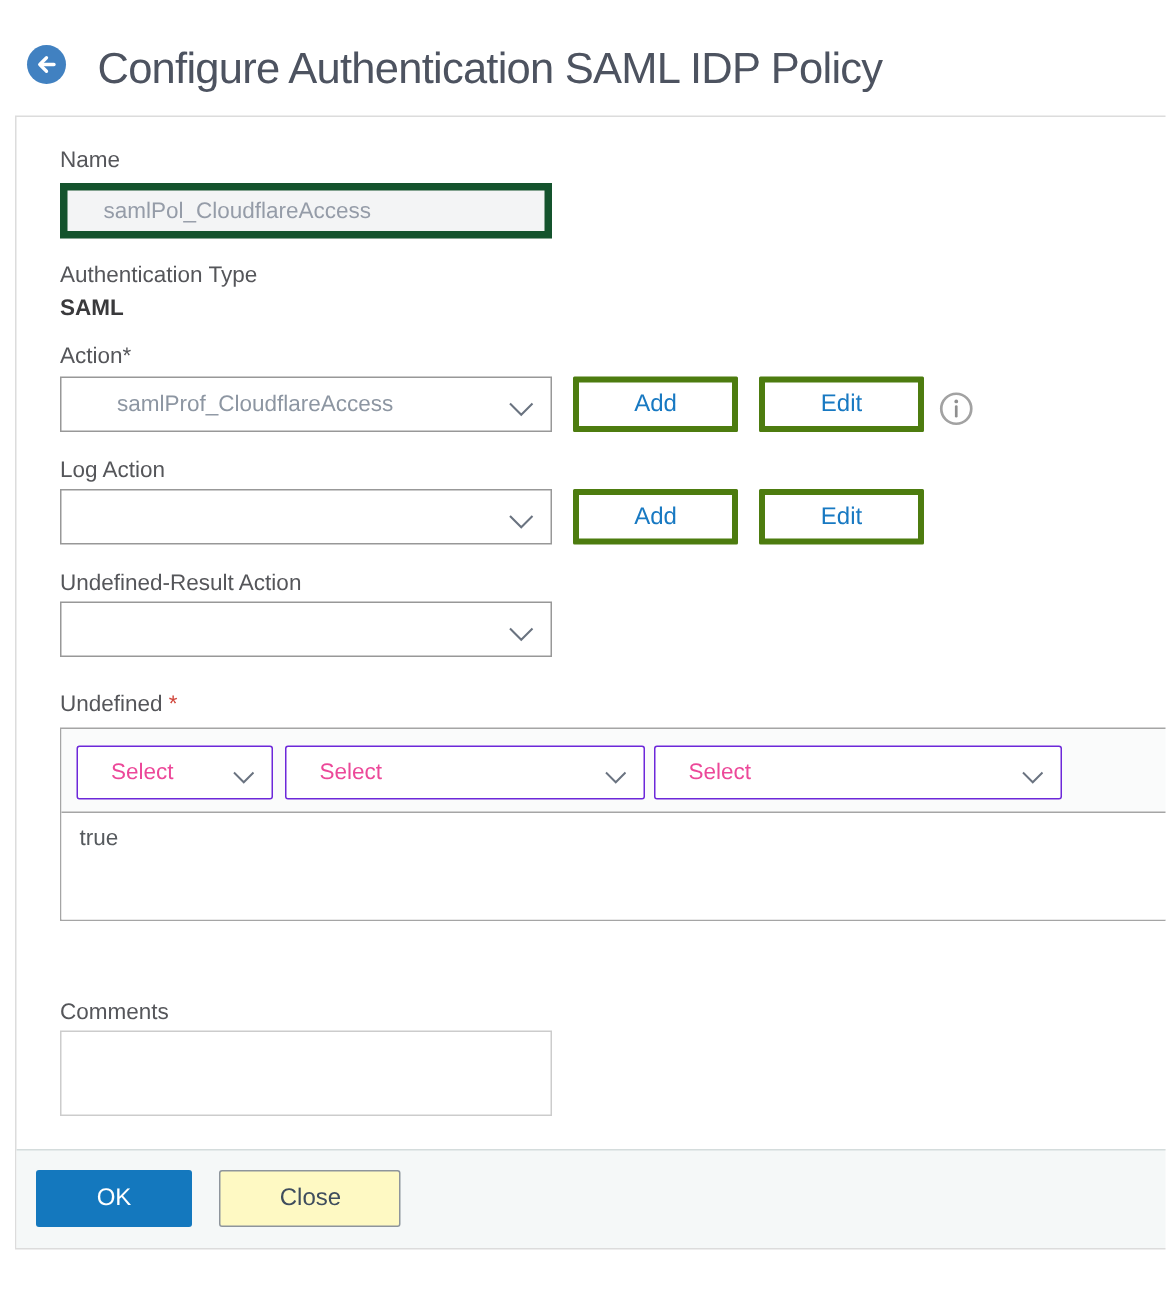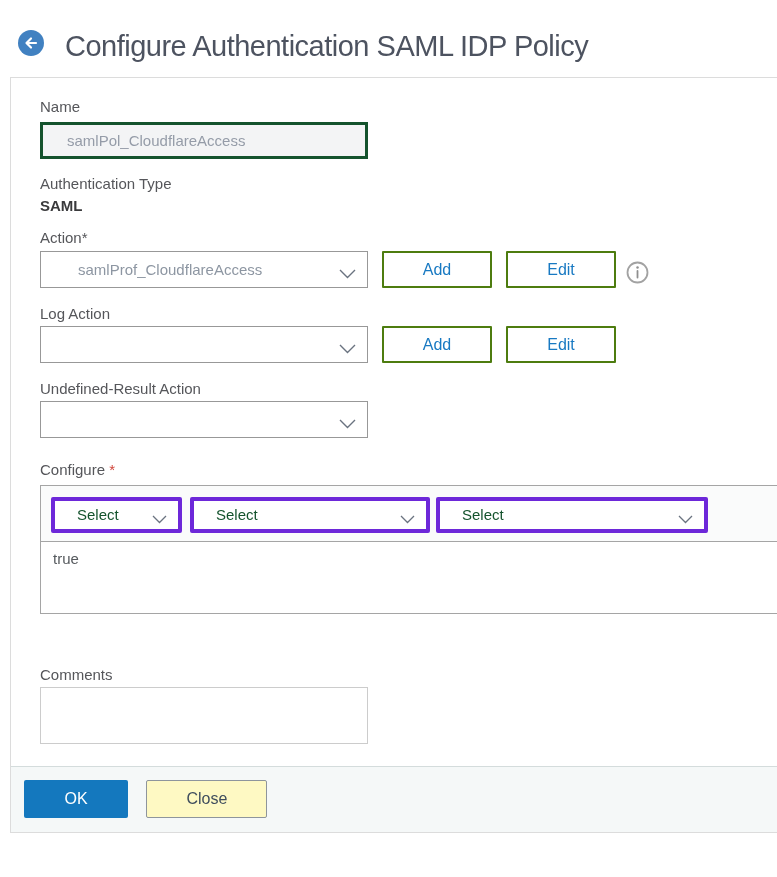--- a/index.html
+++ b/index.html
@@ -46,21 +46,21 @@
   .mt6  { margin-top: 6px; }
   .mt16 { margin-top: 16px; }
   .mt14 { margin-top: 14px; }
   .mt17 { margin-top: 17px; }
   .mt23 { margin-top: 23px; }
   .mt52 { margin-top: 52px; }
   
   .text-input {
     width: 328px; height: 37px;
     background: #f3f4f5;
-    border: 3px solid #14532d;
+    border: 5px solid #14532d;
     font-family: "Liberation Sans", sans-serif;
     font-size: 15px; color: #959ca8;
     padding: 0 10px 0 24px;
   }
   .row { display: flex; align-items: flex-start; }
   .select-box {
     position: relative;
     width: 328px; height: 37px;
     background: #ffffff;
     border: 1px solid #989898;
@@ -71,21 +71,21 @@
     margin-top: 3px;
   }
   .select-box.mt4 { margin-top: 4px; padding-left: 37px; }
   .select-box .chev {
     position: absolute; right: 11px; top: 50%;
     margin-top: -5px;
   }
   .btn-outline-blue {
     width: 110px; height: 37px;
     background: #ffffff;
-    border: 2px solid #4d7c0f;
+    border: 4px solid #4d7c0f;
     color: #1879c2;
     font-family: "Liberation Sans", sans-serif;
     font-size: 16px;
     cursor: pointer;
     margin-left: 14px;
     border-radius: 1px;
   }
   .info-icon {
     margin-left: 10px;
     align-self: center;
@@ -103,25 +103,25 @@
     height: 56px;
     background: #fafbfb;
     border-bottom: 1px solid #a5a5a5;
     display: flex; align-items: center;
     padding-left: 10px;
   }
   .expr-select {
     position: relative;
     height: 36px;
     background: #ffffff;
-    border: 4px solid #6d28d9;
+    border: 1px solid #6d28d9;
     border-radius: 2px;
     cursor: pointer;
     display: flex; align-items: center;
-    font-size: 15px; color: #14532d;
+    font-size: 15px; color: #ec4899;
     padding-left: 22px;
     margin-top: 2px;
   }
   .expr-select .chev {
     position: absolute; right: 11px; top: 50%; margin-top: -5px;
   }
   .expr-select.w1 { width: 131px; margin-right: 8px; }
   .expr-select.w2 { width: 240px; margin-right: 6px; }
   .expr-select.w3 { width: 272px; }
   .expr-textarea {
@@ -241,21 +241,21 @@
       <span></span>
       <span class="chev">
         <svg width="17" height="10" viewBox="0 0 17 10">
           <polyline points="1,1 8.5,8.5 16,1" fill="none" stroke="#6a7380" stroke-width="1.4"></polyline>
         </svg>
       </span>
     </div>
 
     
     <div class="field-label mt23">
-      <span>Configure</span>
+      <span>Undefined</span>
       <span class="req-mark">*</span>
     </div>
     <div class="expr-box">
       <div class="expr-toolbar">
         <div class="expr-select w1">
           <span>Select</span>
           <span class="chev">
             <svg width="15" height="9" viewBox="0 0 15 9">
               <polyline points="1,1 7.5,7.5 14,1" fill="none" stroke="#6a7380" stroke-width="1.3"></polyline>
             </svg>

